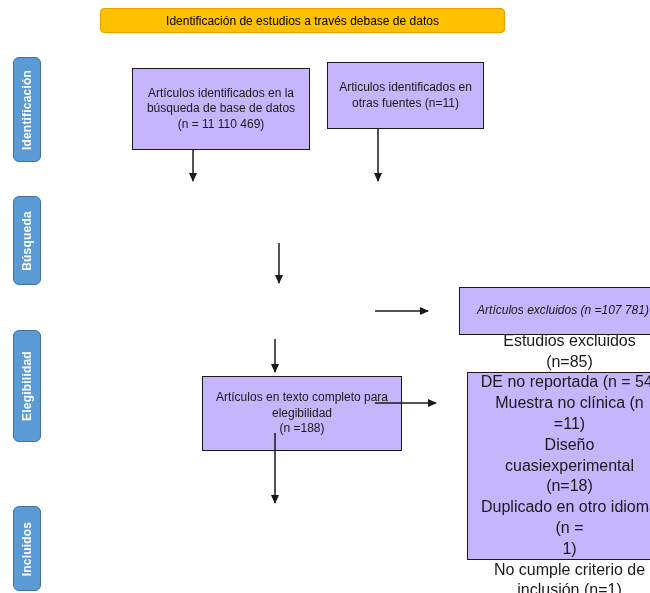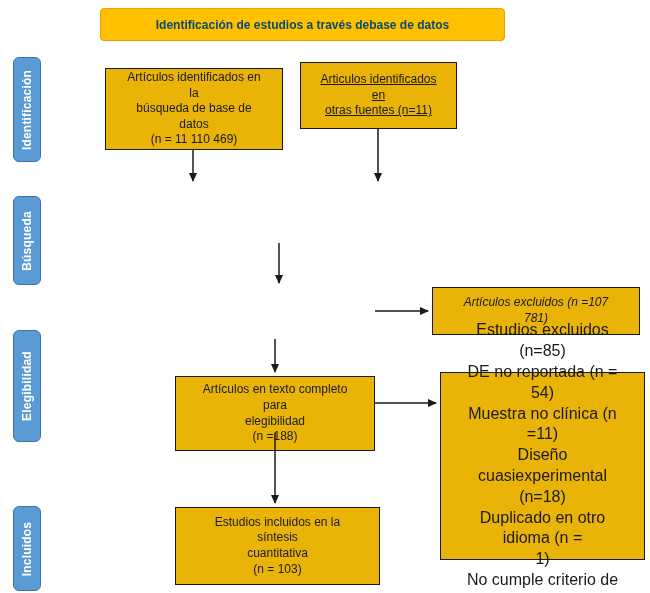--- a/index.html
+++ b/index.html
@@ -13,30 +13,30 @@
     width: 650px;
     height: 593px;
     background: #ffffff;
     overflow: hidden;
   }
   .banner {
     position: absolute;
     left: 100px;
     top: 8px;
     width: 405px;
-    height: 33px;
+    height: 25px;
     background: #FFC000;
     border: 1px solid #E8A100;
     border-radius: 4px;
     display: flex;
     align-items: center;
     justify-content: center;
     font-size: 12px;
-    font-weight: bold;
-    color: #0c4a6e;
+    font-weight: normal;
+    color: #000000;
     box-sizing: border-box;
   }
   .stage {
     position: absolute;
     left: 13px;
     width: 28px;
     background: #5B9BD5;
     border: 1px solid #41719C;
     border-radius: 6px;
     display: flex;
@@ -51,35 +51,36 @@
     font-size: 12px;
     font-weight: bold;
     letter-spacing: 0.2px;
   }
   .stage.s1 { top: 57px;  height: 105px; }
   .stage.s2 { top: 196px; height: 89px;  }
   .stage.s3 { top: 330px; height: 112px; }
   .stage.s4 { top: 506px; height: 85px;  }
   .node {
     position: absolute;
-    background: #eab308;
+    background: #c4b5fd;
     border: 1.5px solid #1a1a1a;
     box-sizing: border-box;
     display: flex;
     align-items: center;
     justify-content: center;
     text-align: center;
     font-size: 12px;
     line-height: 1.3;
     color: #1a1a1a;
-    padding: 4px 18px;
+    padding: 4px 10px;
     white-space: pre-line;
+    margin-left: 27px;
   }
   .node.b1 { left: 105px; top: 68px;  width: 178px; height: 82px; }
-  .node.b2 { left: 300px; top: 62px;  width: 157px; height: 67px; text-decoration: underline; }
+  .node.b2 { left: 300px; top: 62px;  width: 157px; height: 67px; }
   .node.b3 { left: 145px; top: 185px; width: 268px; height: 58px; }
   .node.b4 { left: 175px; top: 287px; width: 200px; height: 52px; }
   .node.b5 { left: 432px; top: 287px; width: 208px; height: 48px; font-style: italic; }
   .node.b6 { left: 175px; top: 376px; width: 200px; height: 75px; }
   .node.b7 { left: 440px; top: 372px; width: 205px; height: 188px; font-size: 16px; }
   .node.b8 { left: 175px; top: 507px; width: 205px; height: 78px; }
   svg.arrows {
     position: absolute;
     left: 0;
     top: 0;
@@ -121,23 +122,20 @@
 (n =188)</div>
   <div class="node b7">Estudios excluidos (n=85)
 DE no reportada (n = 54)
 Muestra no clínica (n =11)
 Diseño cuasiexperimental
 (n=18)
 Duplicado en otro idioma (n =
 1)
 No cumple criterio de
 inclusión (n=1)</div>
-  <div class="node b8">Estudios incluidos en la síntesis
-cuantitativa
-(n = 103)</div>
 
   <svg class="arrows" viewBox="0 0 650 593" xmlns="http://www.w3.org/2000/svg">
     <defs>
       <marker id="arrowhead" markerWidth="10" markerHeight="9" refX="8" refY="4" orient="auto" markerUnits="userSpaceOnUse">
         <path d="M0,0 L9,4 L0,8 Z" fill="#1a1a1a"></path>
       </marker>
     </defs>
     <line x1="193" y1="150" x2="193" y2="181" stroke="#1a1a1a" stroke-width="1.5" marker-end="url(#arrowhead)"></line>
     <line x1="378" y1="129" x2="378" y2="181" stroke="#1a1a1a" stroke-width="1.5" marker-end="url(#arrowhead)"></line>
     <line x1="279" y1="243" x2="279" y2="283" stroke="#1a1a1a" stroke-width="1.5" marker-end="url(#arrowhead)"></line>

